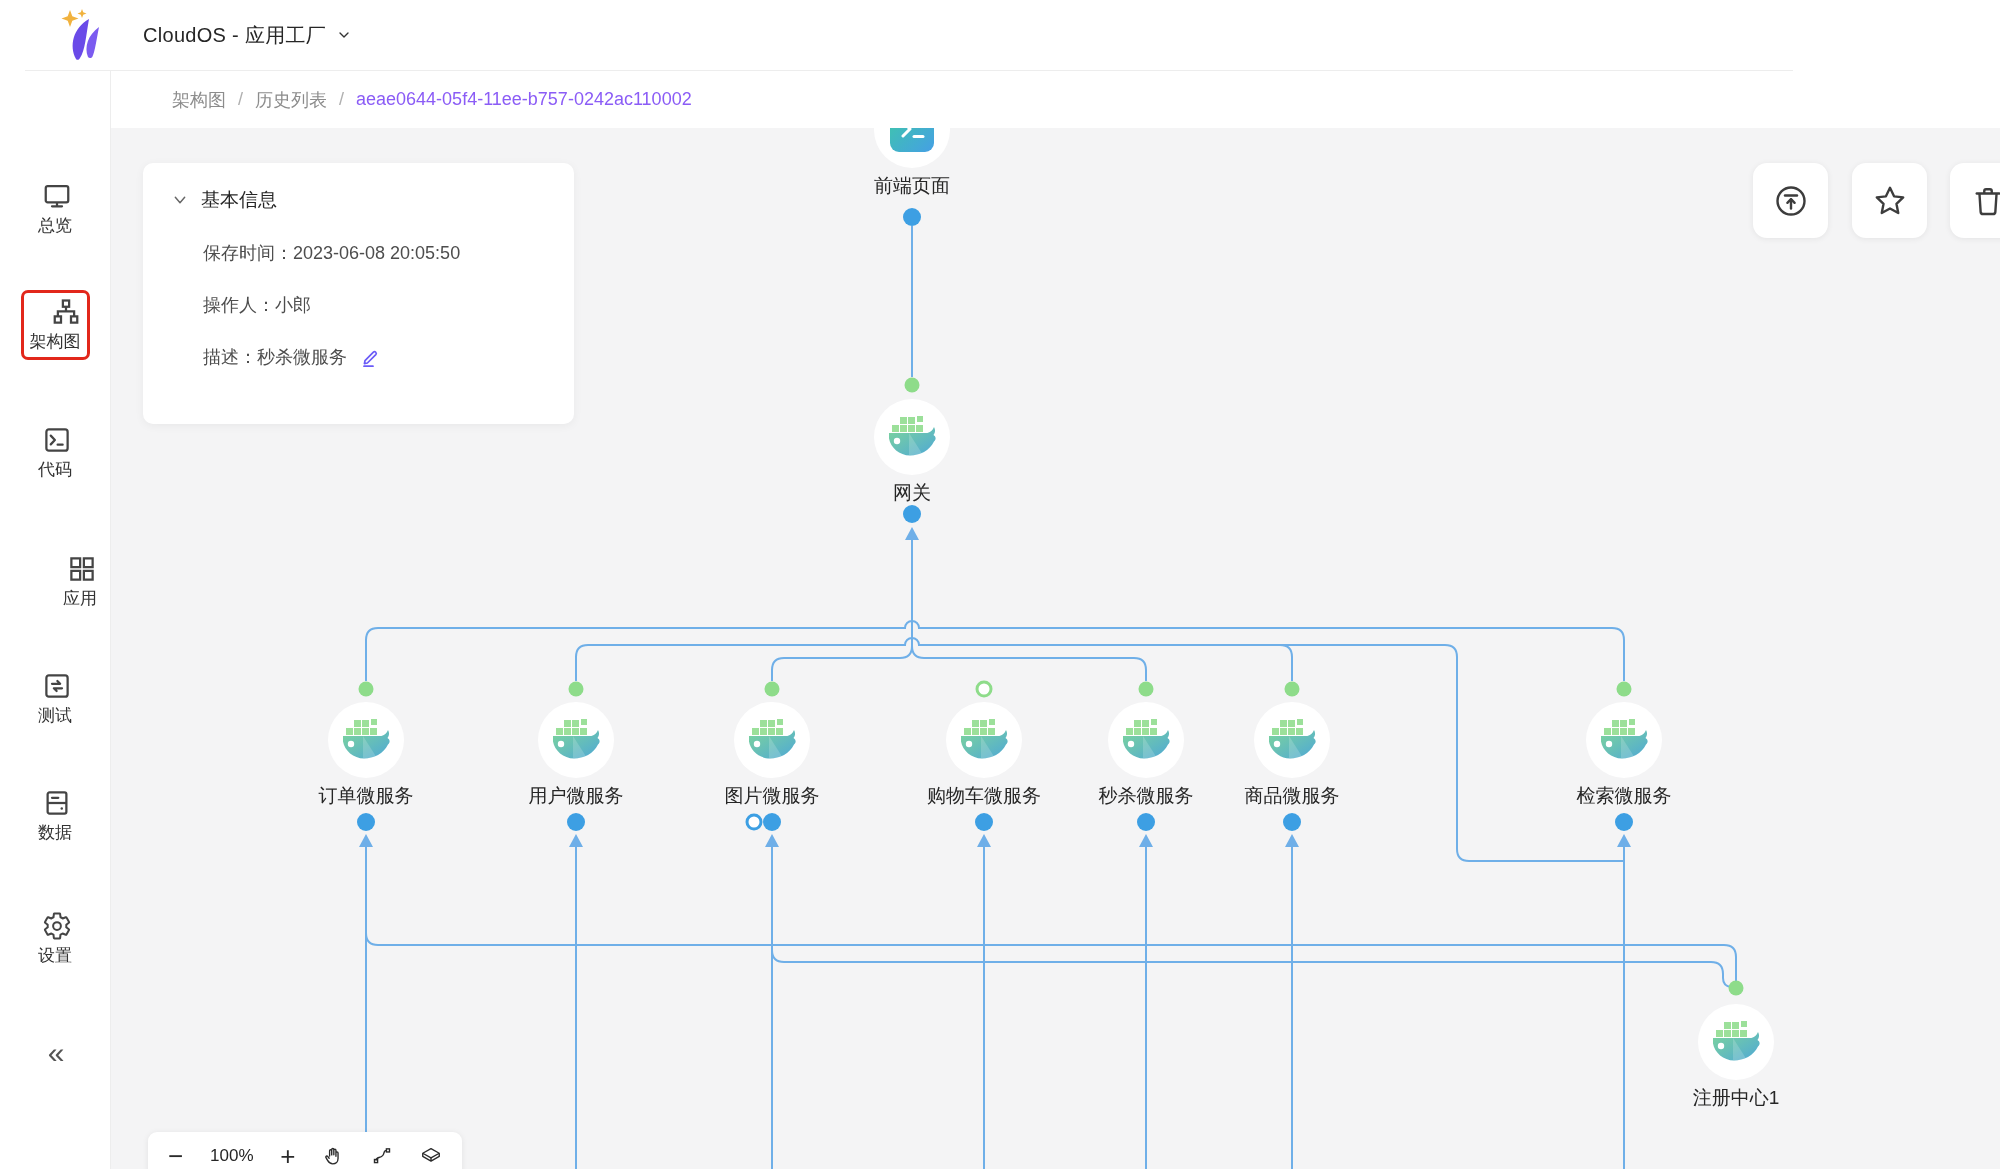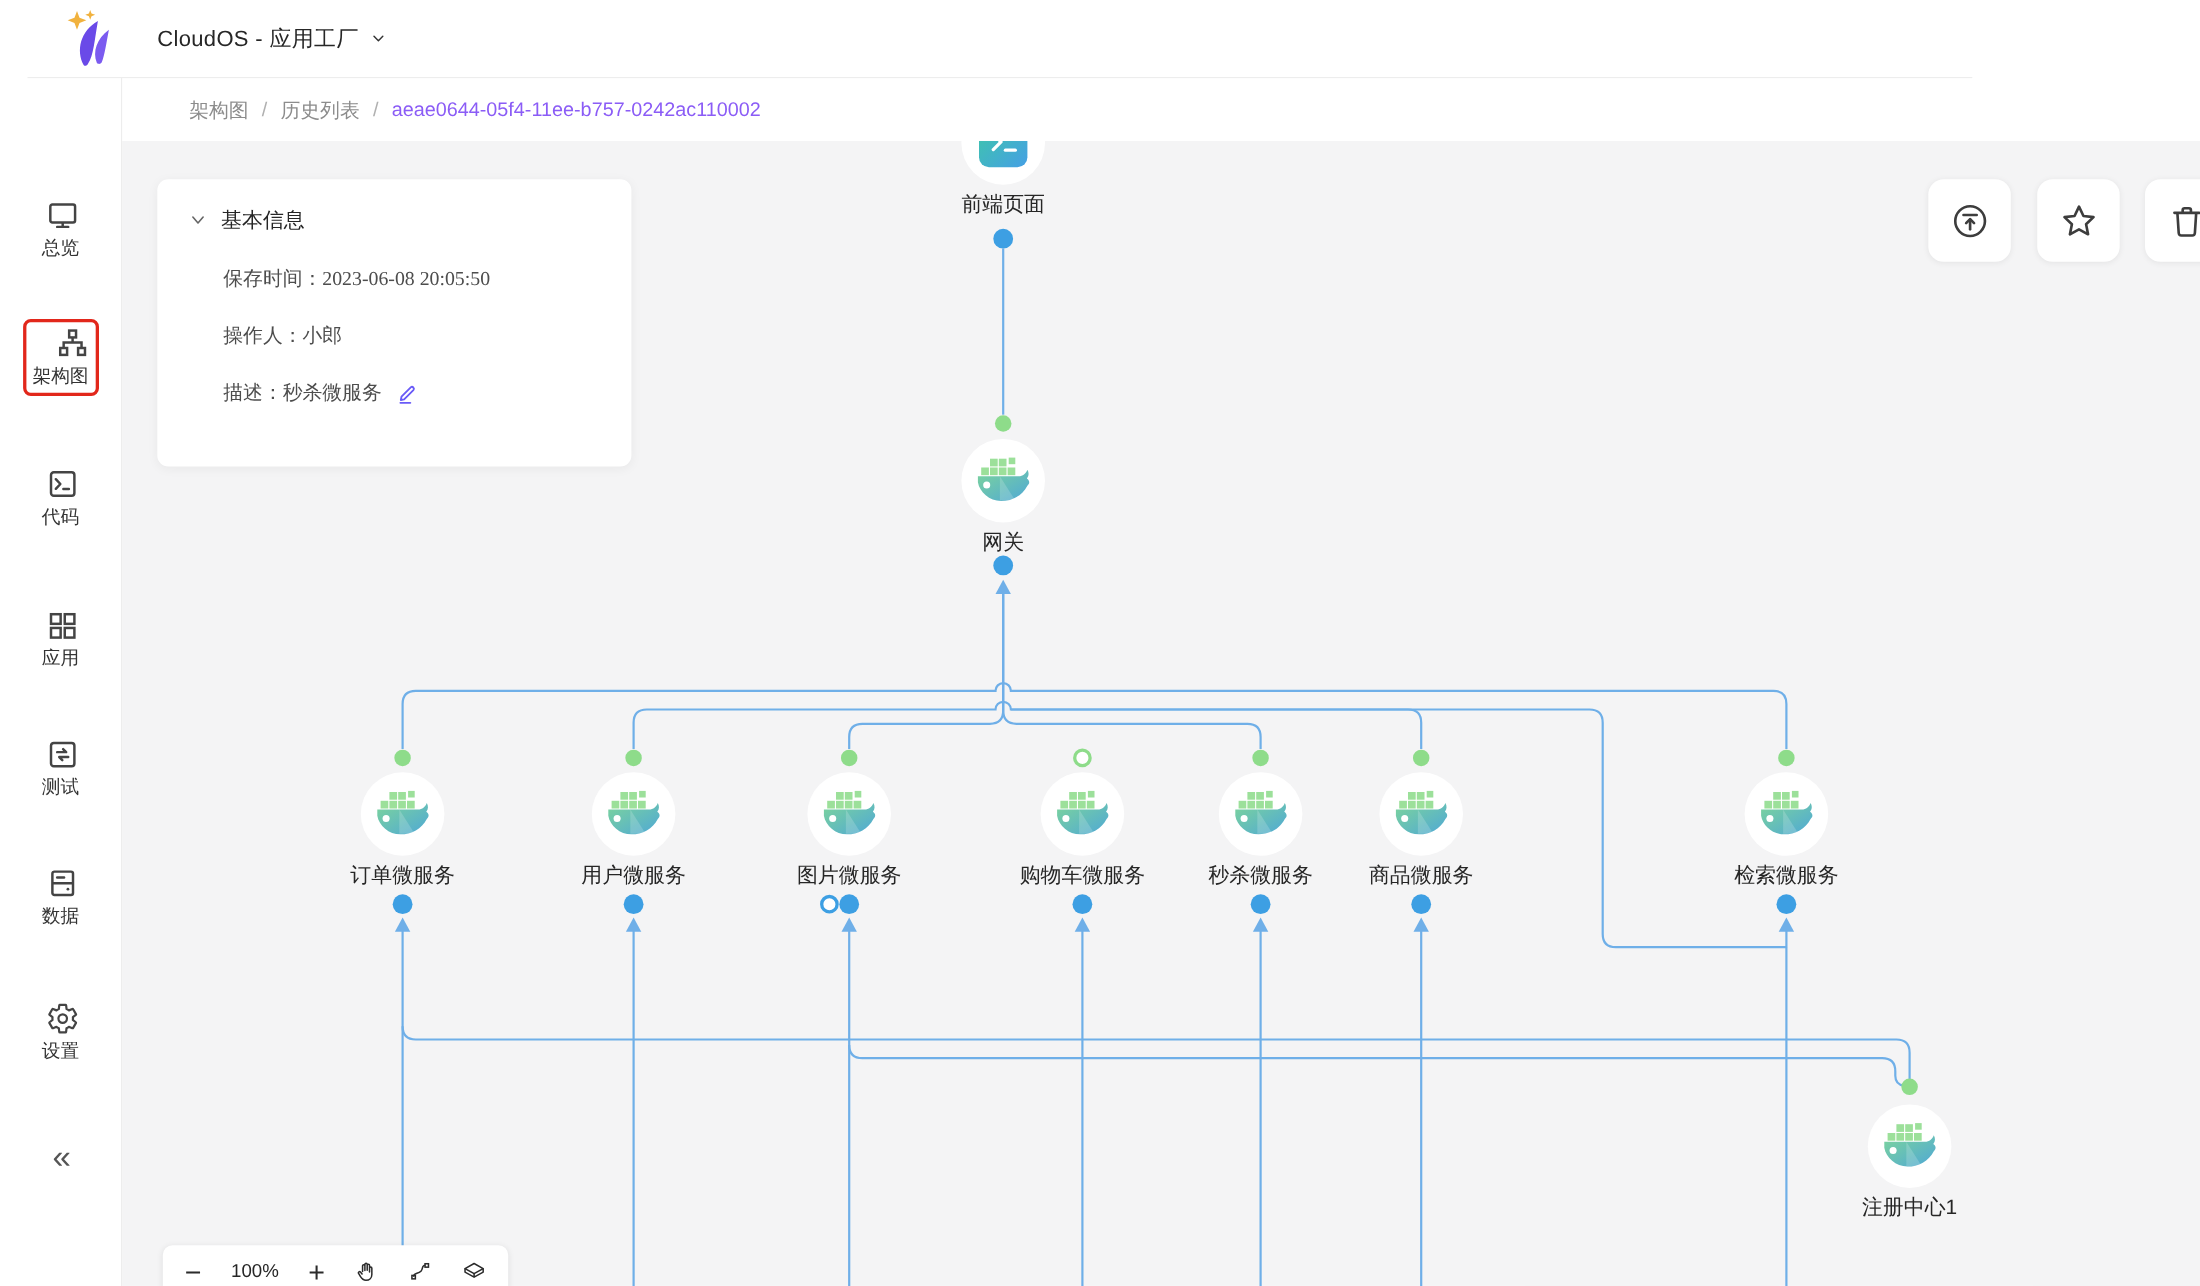--- a/index.html
+++ b/index.html
@@ -29,21 +29,21 @@
   .side-item svg{width:30px;height:30px;}
   .side-item .lbl{font-size:17px;color:#333;white-space:nowrap;}
   .collapse-btn{position:absolute;left:0;top:966px;width:110px;text-align:center;font-size:30px;
                 color:#555;cursor:pointer;letter-spacing:-2px;}
   
   .canvas{position:absolute;left:111px;top:128px;width:1889px;height:1041px;background:#f4f4f5;overflow:hidden;z-index:5;}
   .canvas svg{position:absolute;left:0;top:0;}
   svg text.nlabel{font-family:"Liberation Sans",sans-serif;font-size:19px;fill:#262626;}
   
   .info-card{position:absolute;left:143px;top:163px;width:431px;height:261px;background:#fff;border-radius:10px;
-             box-shadow:0 2px 10px rgba(0,0,0,.05);z-index:18;box-sizing:border-box;padding:24px 0 0 29px;font-family:Liberation Serif, serif;}
+             box-shadow:0 2px 10px rgba(0,0,0,.05);z-index:18;box-sizing:border-box;padding:24px 0 0 29px;}
   .info-title-row{display:flex;align-items:center;gap:13px;}
   .info-title{font-size:19px;font-weight:500;color:#262626;}
   .info-row{margin:28px 0 0 31px;font-size:18px;color:#4d4d4d;display:flex;align-items:center;}
   .edit-ico{margin-left:12px;cursor:pointer;display:inline-flex;}
   
   .act-btn{position:absolute;top:163px;width:75px;height:75px;background:#fff;border-radius:14px;
            box-shadow:0 1px 6px rgba(0,0,0,.07);display:flex;align-items:center;justify-content:center;
            cursor:pointer;z-index:18;}
   .act-btn svg{width:36px;height:36px;}
   
@@ -111,21 +111,21 @@
       <div class="side-item" style="top: 348px;">
         <span class="inner">
           <svg viewBox="0 0 24 24">
             <rect x="3.5" y="3.5" width="17" height="17" rx="2" fill="none" stroke="#444" stroke-width="1.8"></rect>
             <polyline points="7,8.5 10.3,12 7,15.5" fill="none" stroke="#444" stroke-width="1.8" stroke-linecap="round" stroke-linejoin="round"></polyline>
             <line x1="12.5" y1="15.7" x2="16.5" y2="15.7" stroke="#444" stroke-width="1.8" stroke-linecap="round"></line>
           </svg>
           <span class="lbl">代码</span>
         </span>
       </div>
-      <div class="side-item" style="top: 477px;">
+      <div class="side-item" style="top: 477px; padding-left: 25px;">
         <span class="inner">
           <svg viewBox="0 0 24 24">
             <rect x="3.5" y="3.5" width="7" height="7" fill="none" stroke="#444" stroke-width="1.8"></rect>
             <rect x="13.5" y="3.5" width="7" height="7" fill="none" stroke="#444" stroke-width="1.8"></rect>
             <rect x="3.5" y="13.5" width="7" height="7" fill="none" stroke="#444" stroke-width="1.8"></rect>
             <rect x="13.5" y="13.5" width="7" height="7" fill="none" stroke="#444" stroke-width="1.8"></rect>
           </svg>
           <span class="lbl">应用</span>
         </span>
       </div>

